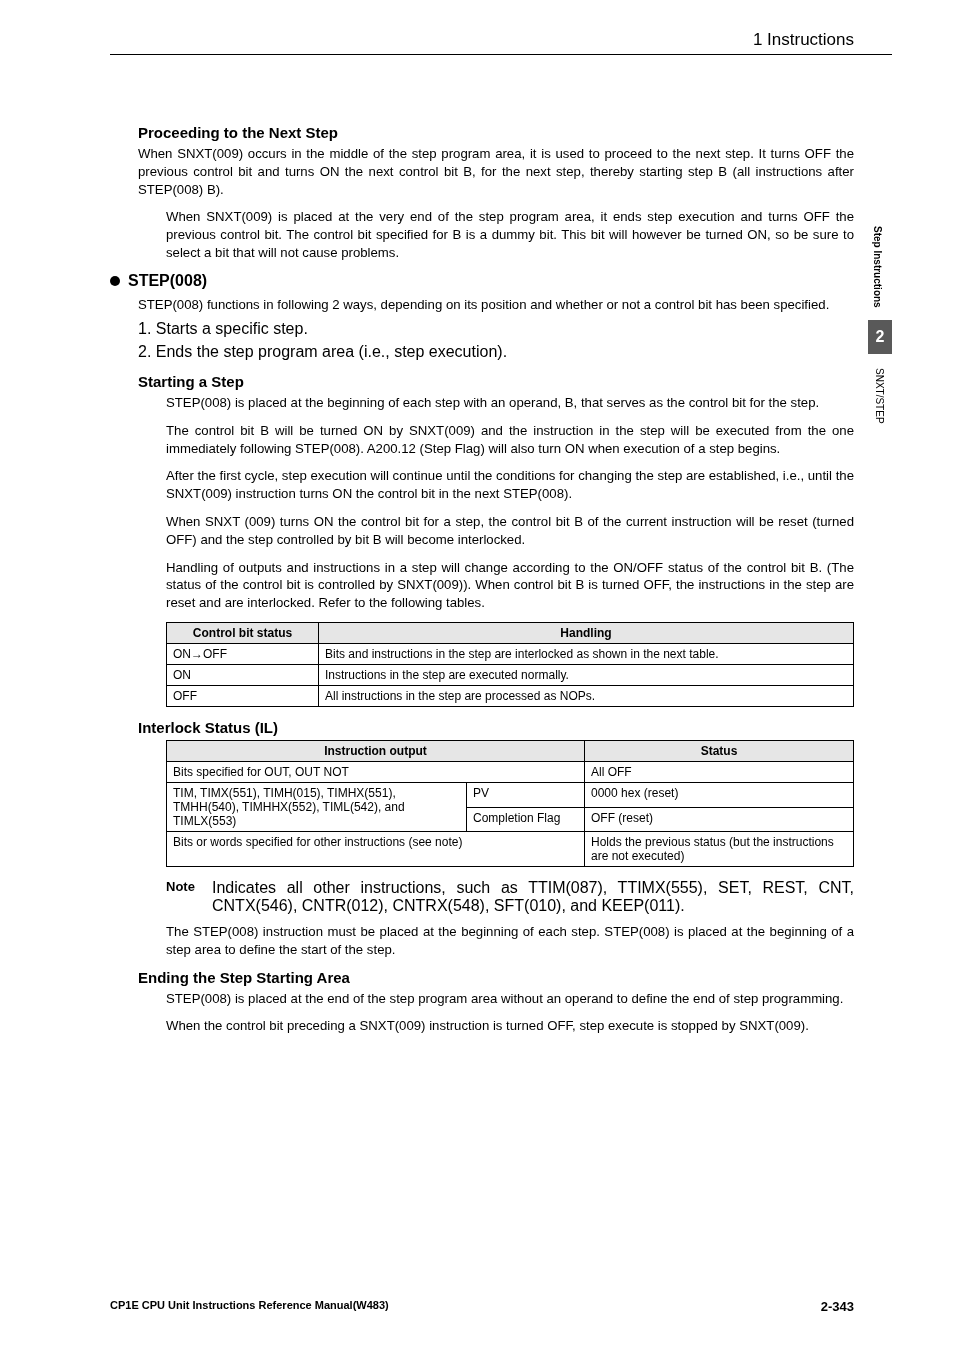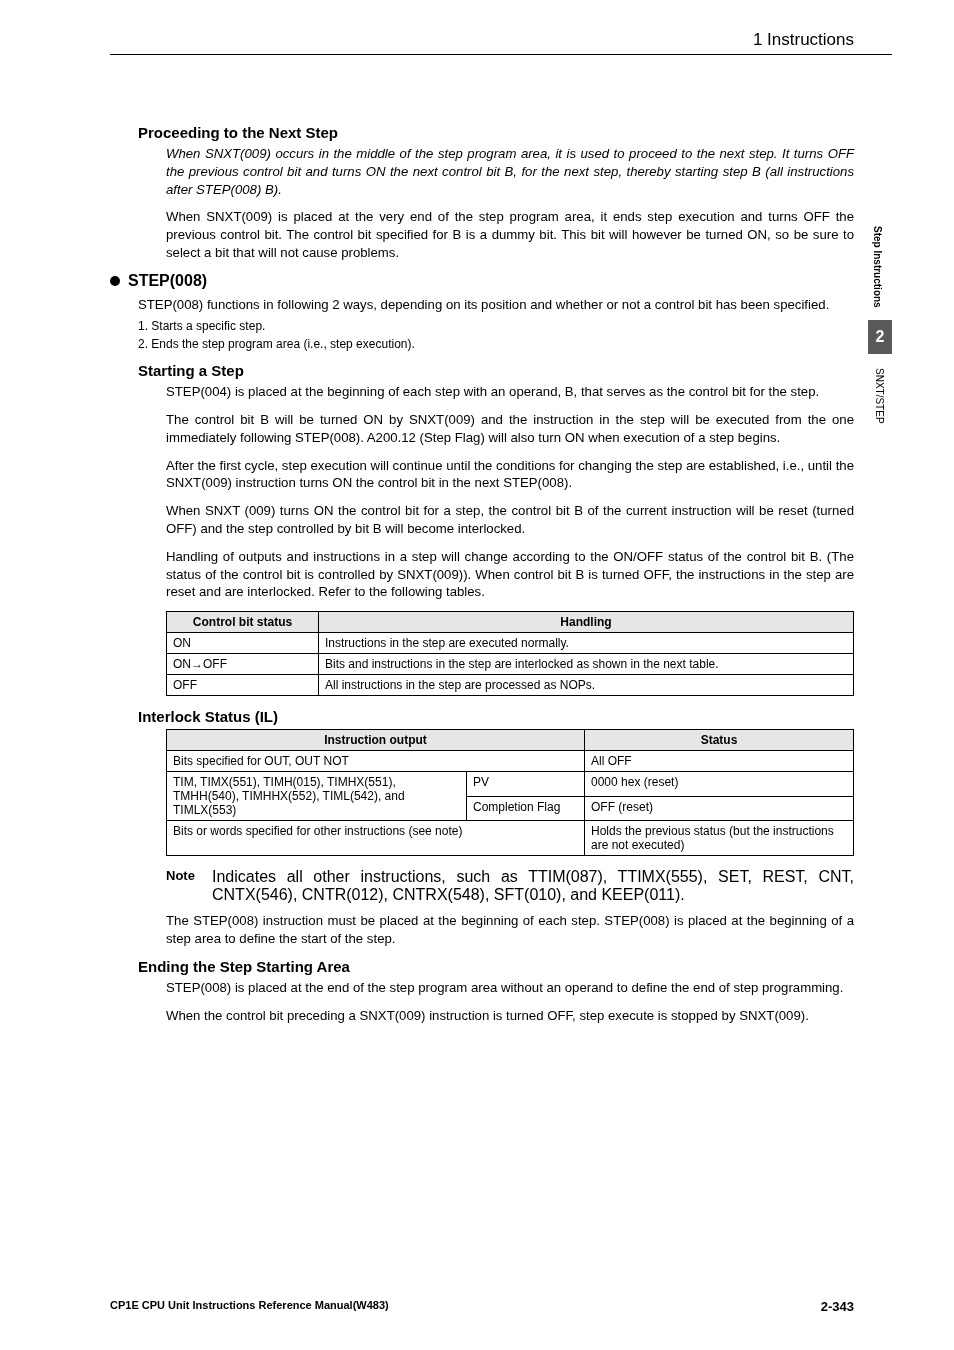--- a/index.html
+++ b/index.html
@@ -10,21 +10,21 @@
   .side-tabs { position: absolute; right: 62px; top: 220px; width: 24px; }
   .side-label { writing-mode: vertical-rl; font-size: 10px; font-weight: bold; padding: 6px 4px; text-align: left; }
   .side-chapter { background: #595959; color: #fff; width: 24px; height: 34px; display: flex; align-items: center; justify-content: center; font-size: 16px; font-weight: bold; margin-top: 6px; }
   .side-label2 { writing-mode: vertical-rl; font-size: 10px; padding: 8px 6px; margin-top: 6px; }
   .content { position: absolute; left: 110px; right: 100px; top: 120px; bottom: 80px; }
   .h-sub { font-size: 15px; font-weight: bold; margin-top: 4px; margin-bottom: 4px; }
   .h-sub2 { font-size: 15px; font-weight: bold; margin-top: 10px; margin-bottom: 4px; }
   .bullet-heading { font-size: 16px; font-weight: bold; margin-top: 10px; margin-bottom: 6px; display: flex; align-items: center; }
   .bullet-heading .dot { display: inline-block; width: 10px; height: 10px; background: #000; border-radius: 50%; margin-right: 8px; }
   .para { font-size: 13.2px; line-height: 1.35; text-align: justify; margin-left: 28px; margin-bottom: 10px; }
-  .para-nolist { font-size: 12px; line-height: 1.35; margin-left: 28px; margin-bottom: 2px; }
+  .para-nolist { font-size: 16px; line-height: 1.35; margin-left: 28px; margin-bottom: 2px; }
   .note-row { display: flex; margin-left: 28px; margin-bottom: 8px; }
   .note-label { font-size: 13px; font-weight: bold; width: 46px; flex-shrink: 0; }
   .note-text { font-size: 16px; text-align: justify; }
   table { border-collapse: collapse; font-size: 12px; margin-left: 28px; margin-bottom: 12px; }
   th, td { border: 1px solid #000; padding: 3px 6px; text-align: left; vertical-align: top; }
   th { background: #e6e6e6; font-weight: bold; text-align: center; }
   .t1 { width: 716px; }
   .t1 .c1 { width: 152px; }
   .t2 { width: 696px; margin-left: 28px; }
   .footer { position: absolute; bottom: 36px; left: 110px; right: 100px; display: flex; justify-content: space-between; font-size: 11px; font-weight: bold; }
@@ -39,52 +39,52 @@
 
   <div class="side-tabs">
     <div class="side-label">Step Instructions</div>
     <div class="side-chapter">2</div>
     <div class="side-label2">SNXT/STEP</div>
   </div>
 
   <div class="content">
 
     <div class="h-sub" style="margin-left:28px;">Proceeding to the Next Step</div>
-    <p class="para" style="margin-left:56px;font-style:italic;">When SNXT(009) occurs in the middle of the step program area, it is used to proceed to the next step. It turns OFF the previous control bit and turns ON the next control bit B, for the next step, thereby starting step B (all instructions after STEP(008) B).</p>
+    <p class="para" style="margin-left:28px;">When SNXT(009) occurs in the middle of the step program area, it is used to proceed to the next step. It turns OFF the previous control bit and turns ON the next control bit B, for the next step, thereby starting step B (all instructions after STEP(008) B).</p>
 
     <p class="para" style="margin-left:56px;">When SNXT(009) is placed at the very end of the step program area, it ends step execution and turns OFF the previous control bit. The control bit specified for B is a dummy bit. This bit will however be turned ON, so be sure to select a bit that will not cause problems.</p>
 
     <div class="bullet-heading">
       <span class="dot"></span>
       <span>STEP(008)</span>
     </div>
     <p class="para" style="margin-bottom:4px;">STEP(008) functions in following 2 ways, depending on its position and whether or not a control bit has been specified.</p>
     <p class="para-nolist">1. Starts a specific step.</p>
     <p class="para-nolist" style="margin-bottom:8px;">2. Ends the step program area (i.e., step execution).</p>
 
     <div class="h-sub2" style="margin-left:28px;">Starting a Step</div>
-    <p class="para" style="margin-left:56px;">STEP(004) is placed at the beginning of each step with an operand, B, that serves as the control bit for the step.</p>
+    <p class="para" style="margin-left:56px;">STEP(008) is placed at the beginning of each step with an operand, B, that serves as the control bit for the step.</p>
     <p class="para" style="margin-left:56px;">The control bit B will be turned ON by SNXT(009) and the instruction in the step will be executed from the one immediately following STEP(008). A200.12 (Step Flag) will also turn ON when execution of a step begins.</p>
     <p class="para" style="margin-left:56px;">After the first cycle, step execution will continue until the conditions for changing the step are established, i.e., until the SNXT(009) instruction turns ON the control bit in the next STEP(008).</p>
     <p class="para" style="margin-left:56px;">When SNXT (009) turns ON the control bit for a step, the control bit B of the current instruction will be reset (turned OFF) and the step controlled by bit B will become interlocked.</p>
     <p class="para" style="margin-left:56px;">Handling of outputs and instructions in a step will change according to the ON/OFF status of the control bit B. (The status of the control bit is controlled by SNXT(009)). When control bit B is turned OFF, the instructions in the step are reset and are interlocked. Refer to the following tables.</p>
 
     <table class="t1" style="margin-left:56px; width:688px;">
       <tbody>
           <tr>
         <th class="c1">Control bit status</th>
         <th>Handling</th>
       </tr>
       <tr>
+        <td>ON→OFF</td>
+        <td>Bits and instructions in the step are interlocked as shown in the next table.</td>
+      </tr>
+      <tr>
         <td>ON</td>
         <td>Instructions in the step are executed normally.</td>
-      </tr>
-      <tr>
-        <td>ON→OFF</td>
-        <td>Bits and instructions in the step are interlocked as shown in the next table.</td>
       </tr>
       <tr>
         <td>OFF</td>
         <td>All instructions in the step are processed as NOPs.</td>
       </tr>
     </tbody>
       </table>
 
     <div class="h-sub2" style="margin-left:28px;">Interlock Status (IL)</div>
 

